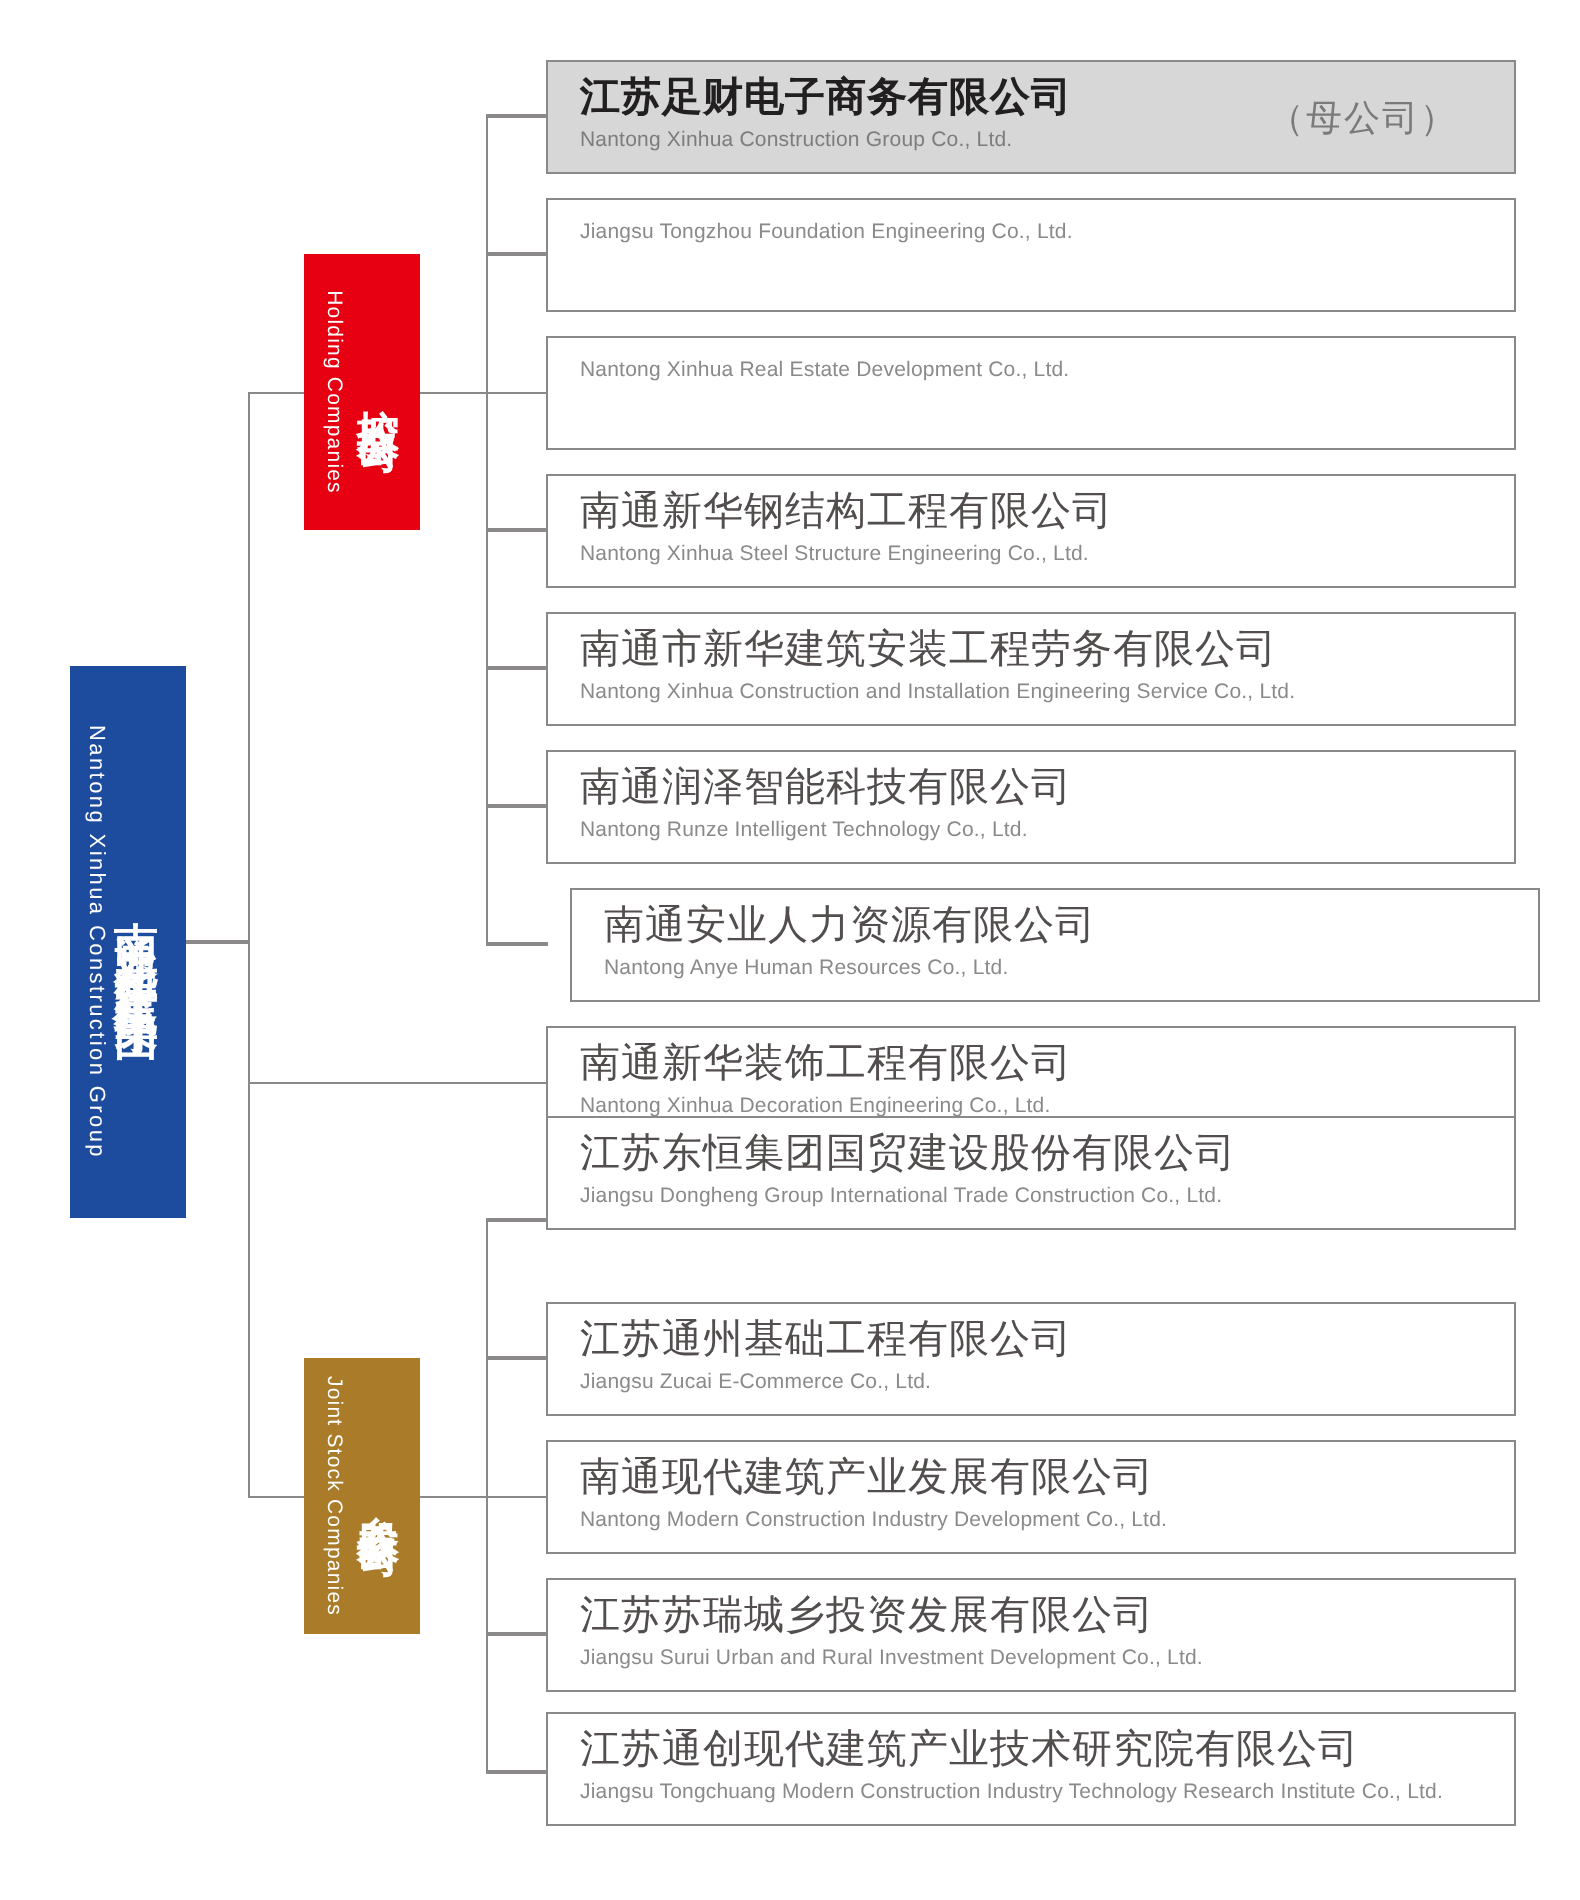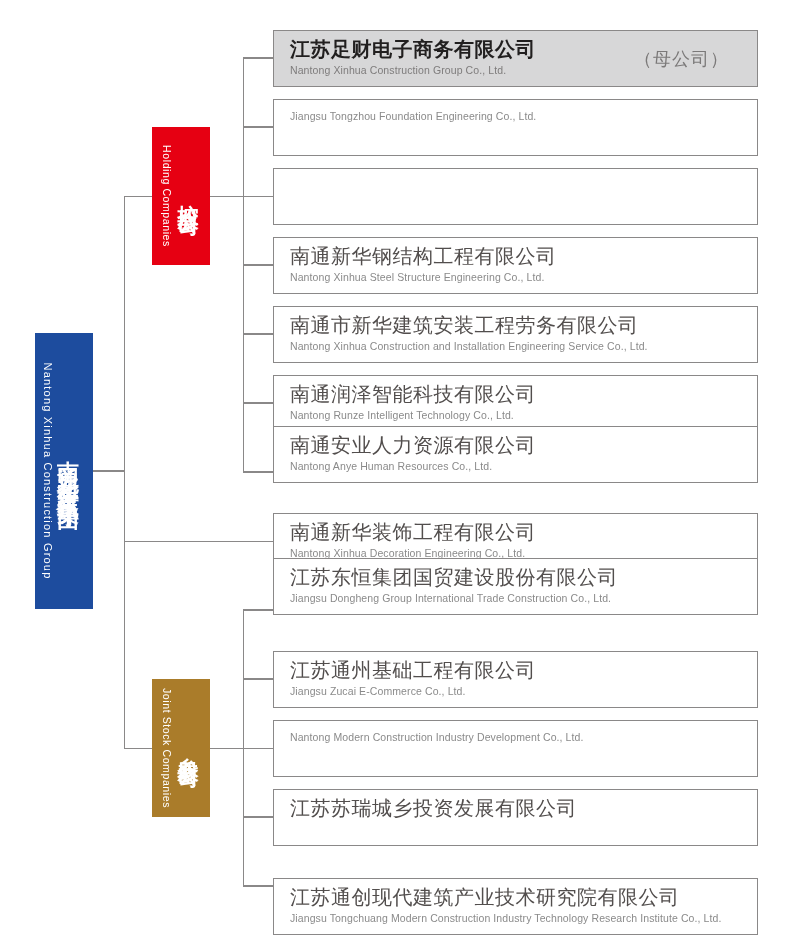--- a/index.html
+++ b/index.html
@@ -93,64 +93,67 @@
       <div class="company parent" style="top: 30px;">
     <div class="zh">江苏足财电子商务有限公司</div>
     <div class="en">Nantong Xinhua Construction Group Co., Ltd.</div>
     <div class="tag">（母公司）</div>
   </div>
       <div class="company" style="top: 99px;">
     <div class="en">Jiangsu Tongzhou Foundation Engineering Co., Ltd.</div>
 
   </div>
       <div class="company" style="top: 168px;">
+    <div class="en">Nantong Xinhua Real Estate Development Co., Ltd.</div>
 
   </div>
       <div class="company" style="top: 237px;">
     <div class="zh">南通新华钢结构工程有限公司</div>
     <div class="en">Nantong Xinhua Steel Structure Engineering Co., Ltd.</div>
 
   </div>
       <div class="company" style="top: 306px;">
     <div class="zh">南通市新华建筑安装工程劳务有限公司</div>
     <div class="en">Nantong Xinhua Construction and Installation Engineering Service Co., Ltd.</div>
 
   </div>
       <div class="company" style="top: 375px;">
     <div class="zh">南通润泽智能科技有限公司</div>
     <div class="en">Nantong Runze Intelligent Technology Co., Ltd.</div>
 
   </div>
-      <div class="company" style="top: 426px;">
+      <div class="company" style="top: 444px; margin-left: 12px;">
     <div class="zh">南通安业人力资源有限公司</div>
     <div class="en">Nantong Anye Human Resources Co., Ltd.</div>
 
   </div>
       <div class="company" style="top: 513px;">
     <div class="zh">南通新华装饰工程有限公司</div>
     <div class="en">Nantong Xinhua Decoration Engineering Co., Ltd.</div>
 
   </div>
       <div class="company" style="top: 558px;">
     <div class="zh">江苏东恒集团国贸建设股份有限公司</div>
     <div class="en">Jiangsu Dongheng Group International Trade Construction Co., Ltd.</div>
 
   </div>
       <div class="company" style="top: 651px;">
     <div class="zh">江苏通州基础工程有限公司</div>
     <div class="en">Jiangsu Zucai E-Commerce Co., Ltd.</div>
 
   </div>
       <div class="company" style="top: 720px;">
+    <div class="zh">南通现代建筑产业发展有限公司</div>
     <div class="en">Nantong Modern Construction Industry Development Co., Ltd.</div>
 
   </div>
       <div class="company" style="top: 789px;">
     <div class="zh">江苏苏瑞城乡投资发展有限公司</div>
+    <div class="en">Jiangsu Surui Urban and Rural Investment Development Co., Ltd.</div>
 
   </div>
-      <div class="company" style="top: 878px;">
+      <div class="company" style="top: 856px;">
     <div class="zh">江苏通创现代建筑产业技术研究院有限公司</div>
     <div class="en">Jiangsu Tongchuang Modern Construction Industry Technology Research Institute Co., Ltd.</div>
 
   </div>
     </div>
 </div>
 
 </body></html>

